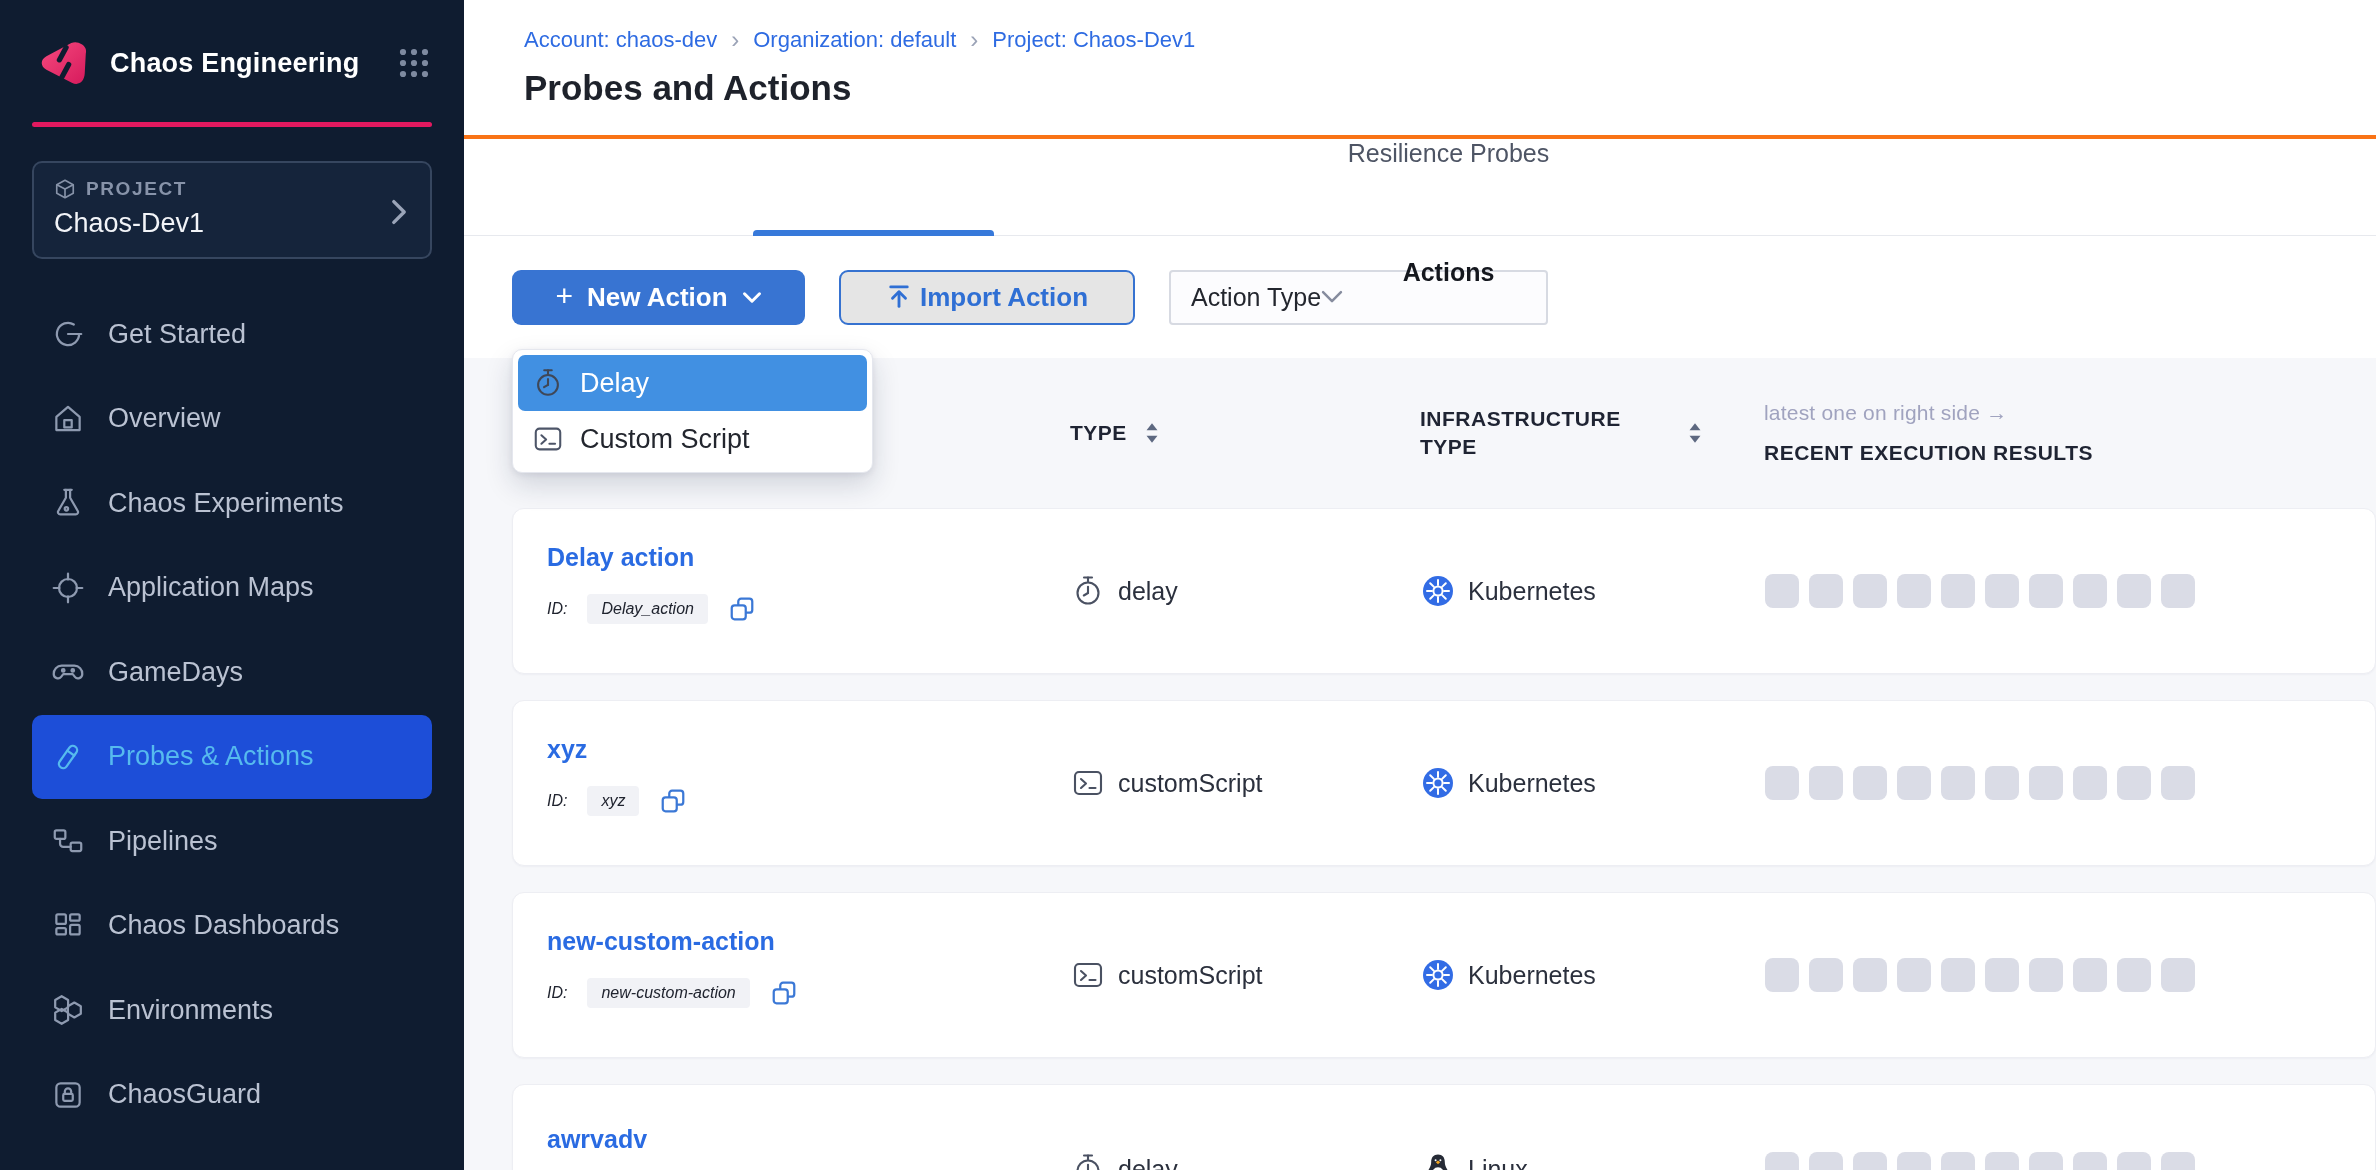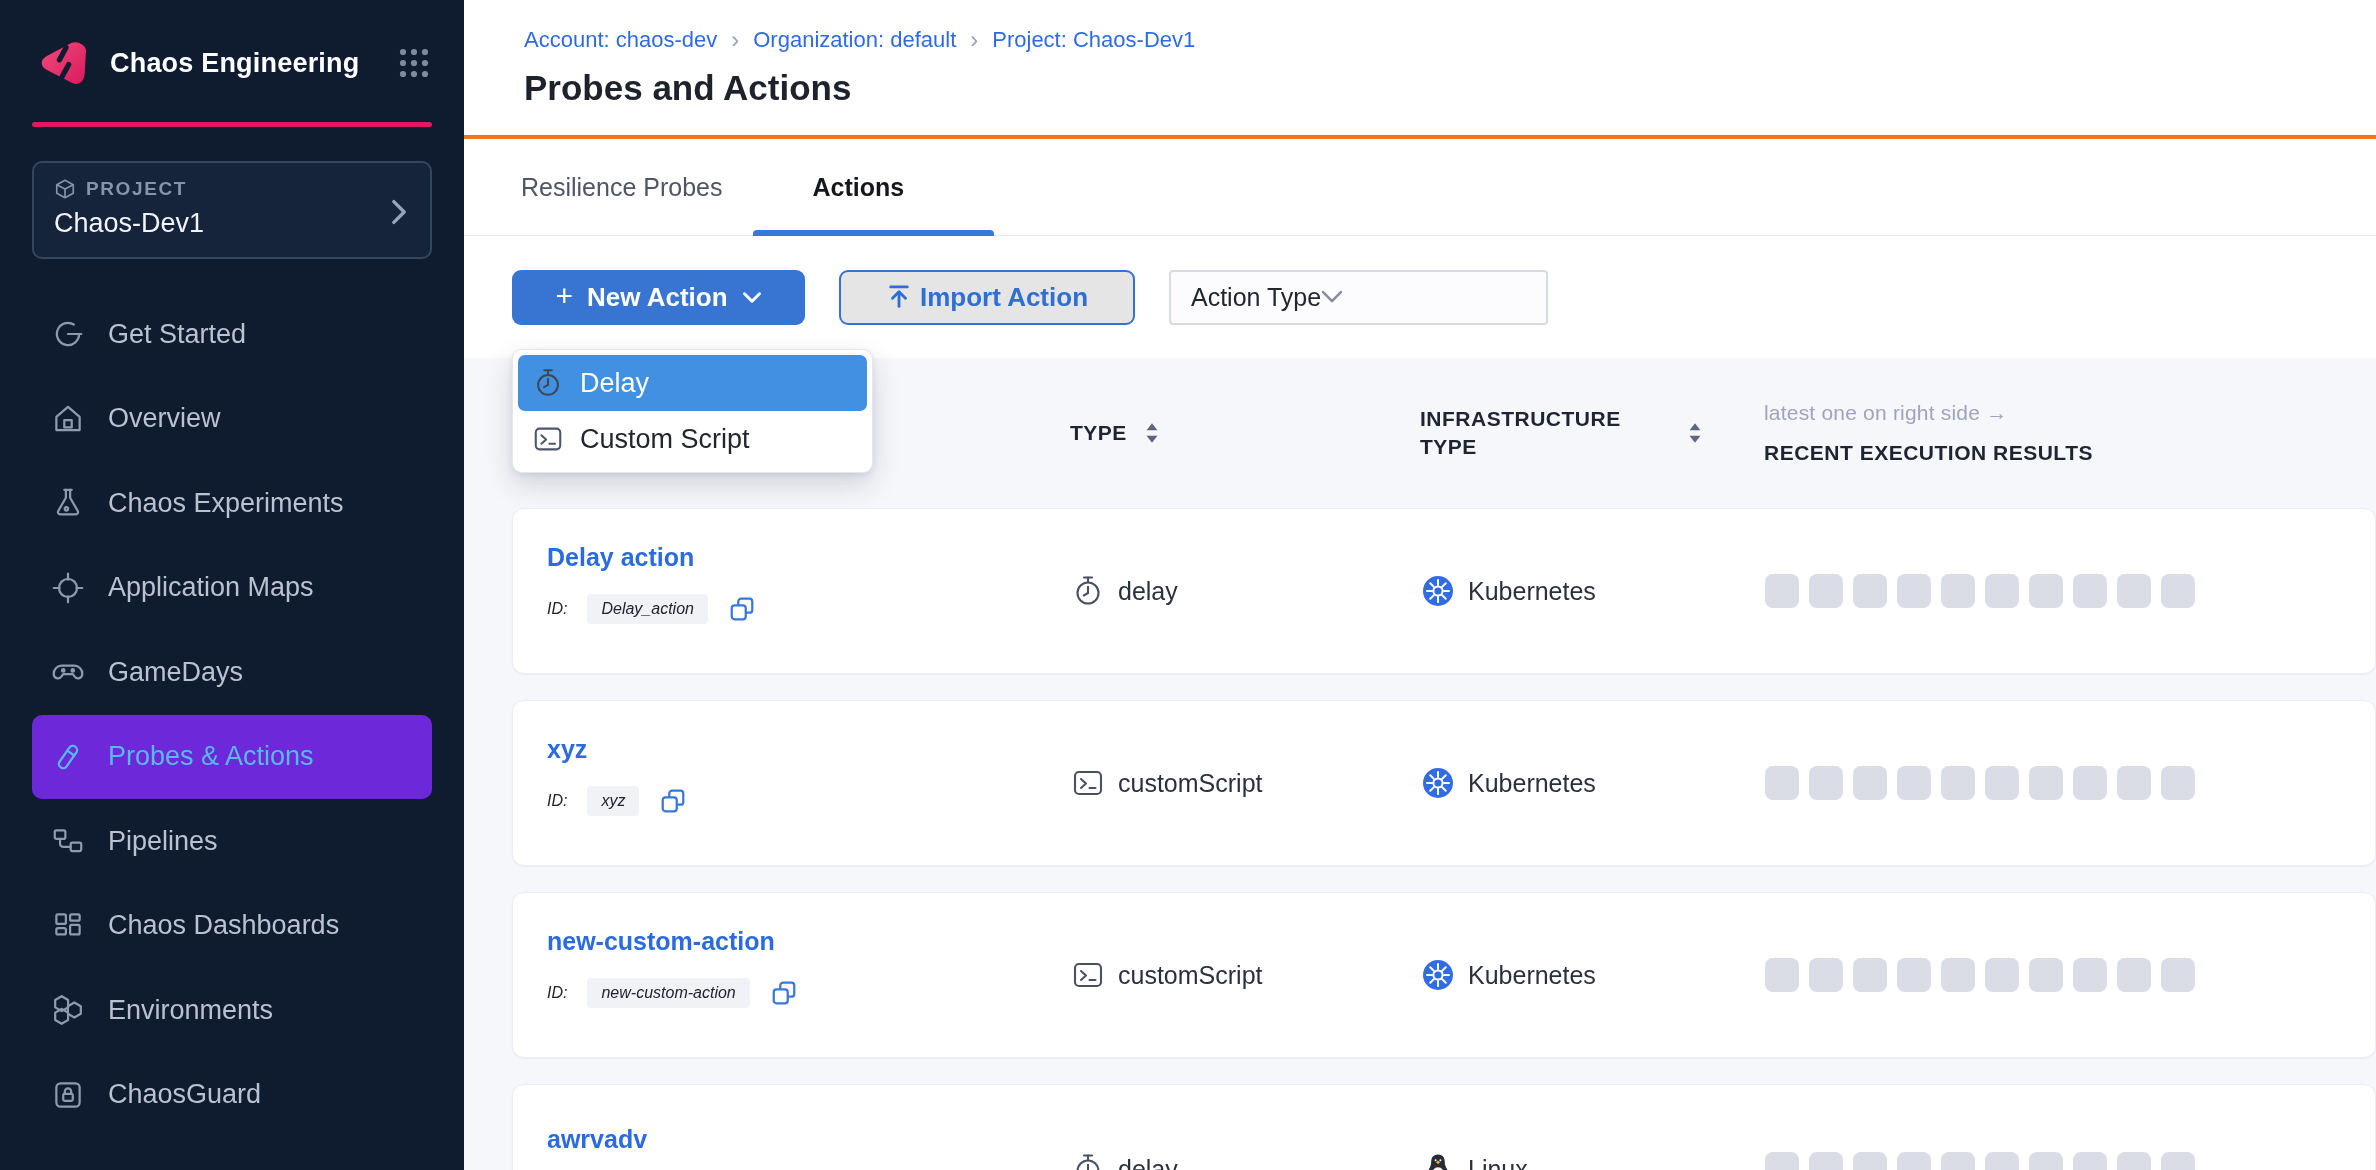--- a/index.html
+++ b/index.html
@@ -14,32 +14,32 @@
   .app-title { color:#fff; font-size:27px; font-weight:700; margin-left:18px; letter-spacing:.2px; }
   .grid-icon { margin-left:auto; width:36px; height:36px; }
   .pink-line { height:5px; border-radius:3px; background:#e2195f; margin:10px 32px 0 32px; }
   .project-card { position:relative; margin:34px 32px 0 32px; height:98px; background:#15243b; border:2px solid #36465f; border-radius:10px; padding:15px 20px; cursor:pointer; }
   .project-label { display:flex; align-items:center; gap:10px; color:#8793a9; font-size:19px; font-weight:700; letter-spacing:1.6px; }
   .project-name { color:#f2f4f8; font-size:27px; margin-top:8px; }
   .project-chevron { position:absolute; right:22px; top:36px; width:18px; height:26px; }
   .nav { margin-top:33px; padding:0 32px; }
   .nav-item { height:84.5px; display:flex; align-items:center; gap:22px; padding:0 18px; border-radius:10px; color:#bac2d2; font-size:27px; cursor:pointer; }
   .nav-item svg { width:36px; height:36px; stroke:#8e9ab0; fill:none; stroke-width:2.1; stroke-linecap:round; stroke-linejoin:round; flex:0 0 36px; }
-  .nav-item.active { background:#6d28d9; color:#56baee; }
+  .nav-item.active { background:#1d4ed8; color:#56baee; }
   .nav-item.active svg { stroke:#56baee; }
 
   
   .main { flex:1; display:flex; flex-direction:column; background:#fff; min-width:0; }
   .topbar { height:139px; padding:26px 0 0 60px; border-bottom:4px solid #f97316; }
   .breadcrumb { display:flex; align-items:center; gap:14px; font-size:22px; }
   .crumb { color:#2e6be2; cursor:pointer; }
   .crumb-sep { color:#9ba3b7; font-size:24px; }
   .page-title { margin-top:14px; font-size:35px; font-weight:700; color:#1e222b; }
 
-  .tabs { position:relative; height:97px; border-bottom:1px solid #e7e9ee; display:flex; align-items:center; padding-left:57px; gap:90px; }
+  .tabs { position:relative; height:97px; border-bottom:1px solid #e7e9ee; display:flex; align-items:center; padding-left:57px; gap:90px;flex-direction:column; }
   .tab { font-size:25px; color:#4e5565; cursor:pointer; }
   .tab.active { color:#14171e; font-weight:700; }
   .tab-underline { position:absolute; left:289px; bottom:-1px; width:241px; height:6px; background:#3779da; border-radius:4px 4px 0 0; }
 
   .toolbar { height:122px; background:#fff; display:flex; align-items:center; padding-left:48px; gap:34px; }
   .btn { height:55px; border-radius:9px; display:inline-flex; align-items:center; justify-content:center; gap:14px; font-size:26px; font-weight:700; cursor:pointer; border:none; font-family:inherit; }
   .btn-primary { width:293px; background:#3874d2; color:#fff; }
   .btn-outline { width:296px; background:#e5e5e5; color:#2f6fd4; border:2px solid #3672d0;gap:8px; }
   .plus { font-size:30px; font-weight:400; line-height:1; margin-top:-3px; }
   .select { width:379px; height:55px; border:2px solid #d7dae2; border-radius:4px; background:#fcfcfe; display:flex; align-items:center; padding:0 20px; font-size:25px; color:#23262e; cursor:pointer; }

